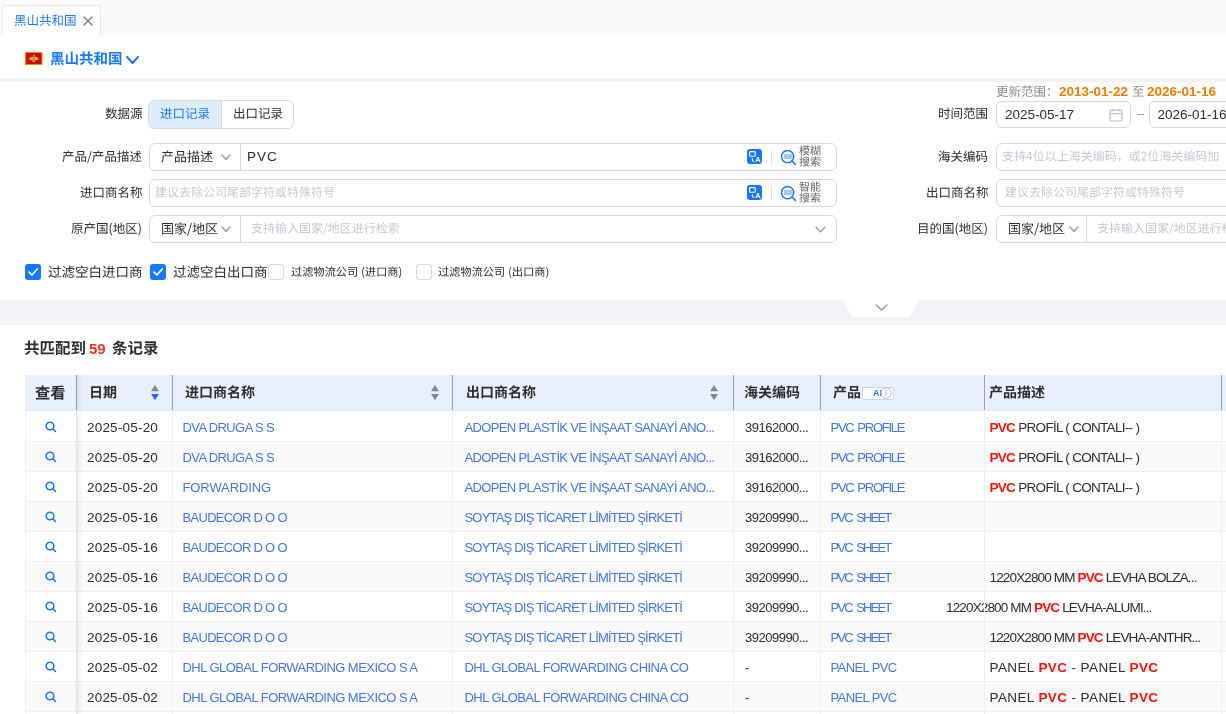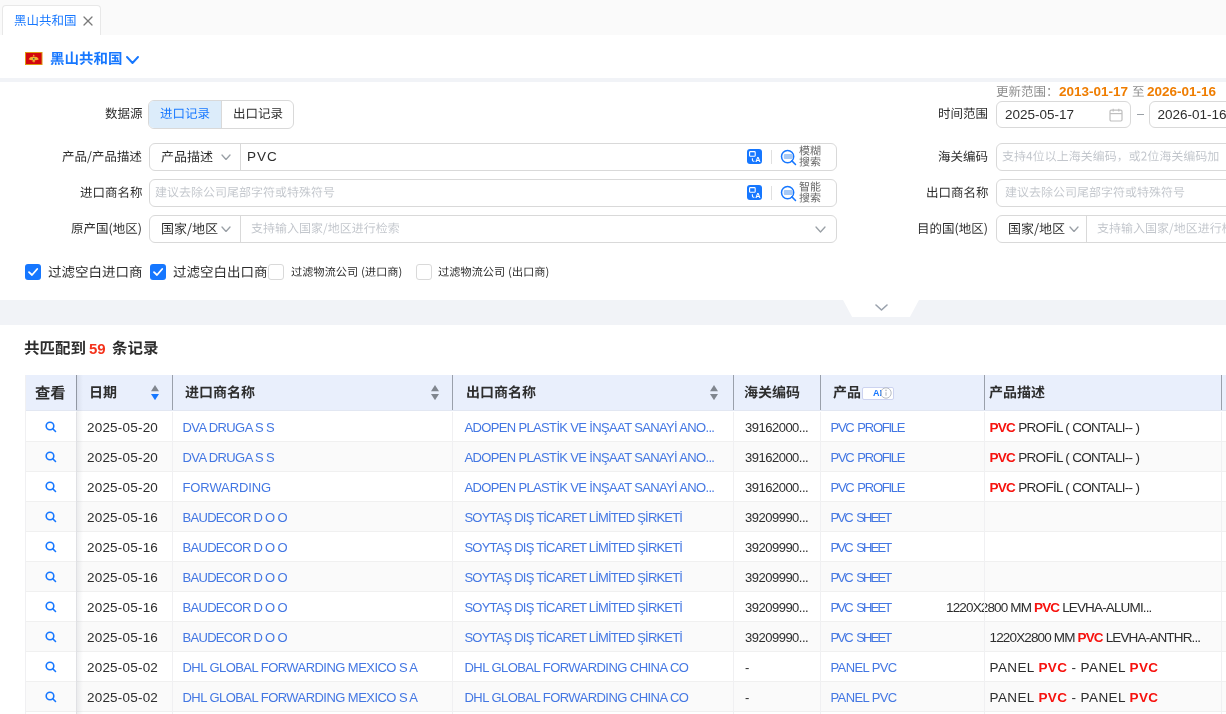--- a/index.html
+++ b/index.html
@@ -160,21 +160,21 @@
 <div style="position:absolute;left:0;top:82px;width:1226px;height:218px;background:#fff"></div>
 <div style="position:absolute;left:996.0px;top:84.0px;width:62.5px;height:15.5px"><svg width="62.5" height="15.5" style="" viewBox="0 0 62.5 15.5">
         <g fill="#8c8c8c" transform="translate(0,12.00) scale(0.01250,-0.01250)">
           <use href="#g10" x="0"></use>
           <use href="#g11" x="1000"></use>
           <use href="#g12" x="2000"></use>
           <use href="#g13" x="3000"></use>
           <use href="#g14" x="4000"></use>
         </g>
       </svg></div>
-<div style="position:absolute;left:1059.0px;top:82.2px;font-weight:700;font-size:13.5px;line-height:19.0px;color:#ef7d00;white-space:pre">2013-01-17</div>
+<div style="position:absolute;left:1059.0px;top:82.2px;font-weight:700;font-size:13.5px;line-height:19.0px;color:#ef7d00;white-space:pre">2013-01-22</div>
 <div style="position:absolute;left:1132.0px;top:84.0px;width:12.5px;height:15.5px"><svg width="12.5" height="15.5" style="" viewBox="0 0 12.5 15.5">
         <g fill="#8c8c8c" transform="translate(0,12.00) scale(0.01250,-0.01250)">
           <use href="#g15" x="0"></use>
         </g>
       </svg></div>
 <div style="position:absolute;left:1147.0px;top:82.2px;font-weight:700;font-size:13.5px;line-height:19.0px;color:#ef7d00;white-space:pre">2026-01-16</div>
 <div style="position:absolute;right:1084.0px;top:106.2px;width:37.5px;height:15.5px"><svg width="37.5" height="15.5" style="" viewBox="0 0 37.5 15.5">
         <g fill="#2d2d2d" transform="translate(0,12.00) scale(0.01250,-0.01250)">
           <use href="#g16" x="0"></use>
           <use href="#g17" x="1000"></use>
@@ -693,20 +693,21 @@
 <div style="position:absolute;left:25px;top:562px;width:1201px;height:30px;background:#fafafa;border-bottom:1px solid #f0f0f0;box-sizing:border-box"></div>
 <svg style="position:absolute;left:44.5px;top:571.2px" width="12" height="12" viewBox="0 0 12 12">
       <circle cx="5" cy="5" r="3.8" fill="none" stroke="#1677ff" stroke-width="1.6"></circle>
       <line x1="7.8" y1="7.8" x2="10.5" y2="10.5" stroke="#1677ff" stroke-width="1.6" stroke-linecap="round"></line>
     </svg>
 <div style="position:absolute;left:87.0px;top:567.5px;letter-spacing:0.2px;font-size:13.5px;line-height:19.0px;color:#2d2d2d;white-space:pre">2025-05-16</div>
 <div style="position:absolute;left:182.5px;top:567.5px;letter-spacing:-0.70px;font-size:13.0px;line-height:19.0px;color:#4377e3;white-space:pre">BAUDECOR D O O</div>
 <div style="position:absolute;left:464.5px;top:567.5px;letter-spacing:-0.80px;font-size:13.0px;line-height:19.0px;color:#4377e3;white-space:pre">SOYTAŞ DIŞ TİCARET LİMİTED ŞİRKETİ</div>
 <div style="position:absolute;left:745.0px;top:567.5px;letter-spacing:-0.5px;font-size:13.0px;line-height:19.0px;color:#2d2d2d;white-space:pre">39209990...</div>
 <div style="position:absolute;left:830.5px;top:567.5px;letter-spacing:-1.80px;word-spacing:2.5px;font-size:13.0px;line-height:19.0px;color:#4377e3;white-space:pre">PVC SHEET</div>
+<div style="position:absolute;left:989.5px;top:567.5px;font-size:13.5px;line-height:19px;color:#2d2d2d;white-space:pre;letter-spacing:-0.85px">1220X2800 MM <span style="color:#f7120e;font-weight:700">PVC</span> LEVHA BOLZA...</div>
 <div style="position:absolute;left:25px;top:592px;width:1201px;height:30px;background:#fff;border-bottom:1px solid #f0f0f0;box-sizing:border-box"></div>
 <svg style="position:absolute;left:44.5px;top:601.2px" width="12" height="12" viewBox="0 0 12 12">
       <circle cx="5" cy="5" r="3.8" fill="none" stroke="#1677ff" stroke-width="1.6"></circle>
       <line x1="7.8" y1="7.8" x2="10.5" y2="10.5" stroke="#1677ff" stroke-width="1.6" stroke-linecap="round"></line>
     </svg>
 <div style="position:absolute;left:87.0px;top:597.5px;letter-spacing:0.2px;font-size:13.5px;line-height:19.0px;color:#2d2d2d;white-space:pre">2025-05-16</div>
 <div style="position:absolute;left:182.5px;top:597.5px;letter-spacing:-0.70px;font-size:13.0px;line-height:19.0px;color:#4377e3;white-space:pre">BAUDECOR D O O</div>
 <div style="position:absolute;left:464.5px;top:597.5px;letter-spacing:-0.80px;font-size:13.0px;line-height:19.0px;color:#4377e3;white-space:pre">SOYTAŞ DIŞ TİCARET LİMİTED ŞİRKETİ</div>
 <div style="position:absolute;left:745.0px;top:597.5px;letter-spacing:-0.5px;font-size:13.0px;line-height:19.0px;color:#2d2d2d;white-space:pre">39209990...</div>
 <div style="position:absolute;left:830.5px;top:597.5px;letter-spacing:-1.80px;word-spacing:2.5px;font-size:13.0px;line-height:19.0px;color:#4377e3;white-space:pre">PVC SHEET</div>

